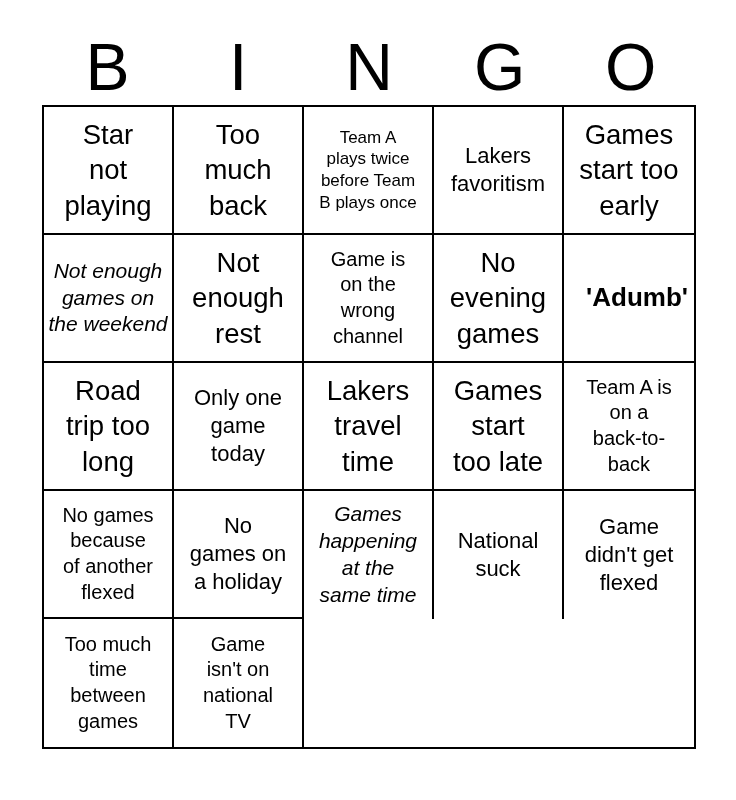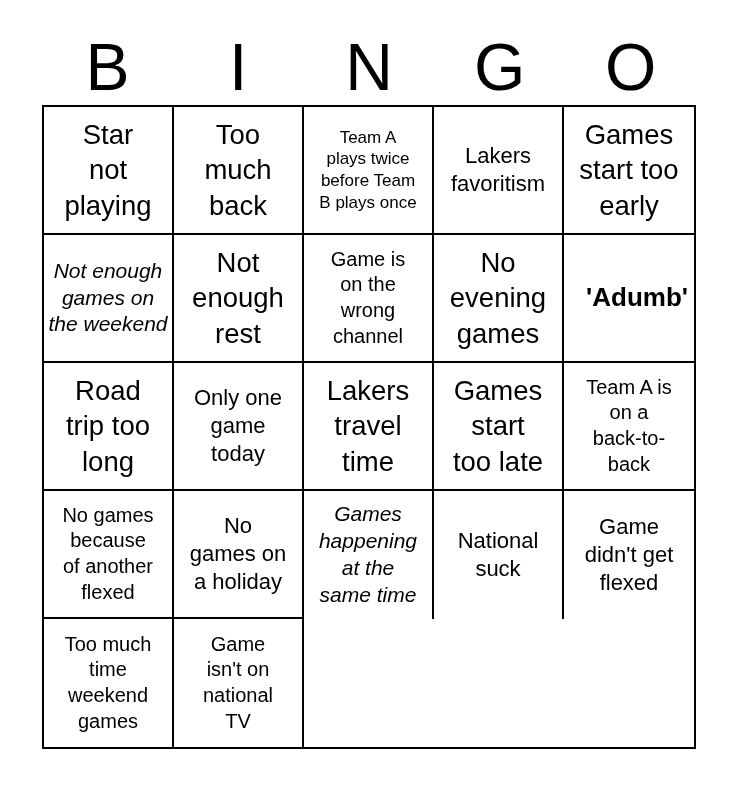--- a/index.html
+++ b/index.html
@@ -188,21 +188,21 @@
 suck</span>
       </div>
     <div class="cell">
         <span class="txt lg">Game
 didn't get
 flexed</span>
       </div>
     <div class="cell">
         <span class="txt md">Too much
 time
-weekend
+between
 games</span>
       </div>
     <div class="cell">
         <span class="txt md">Game
 isn't on
 national
 TV</span>
       </div>
 
   </div>

